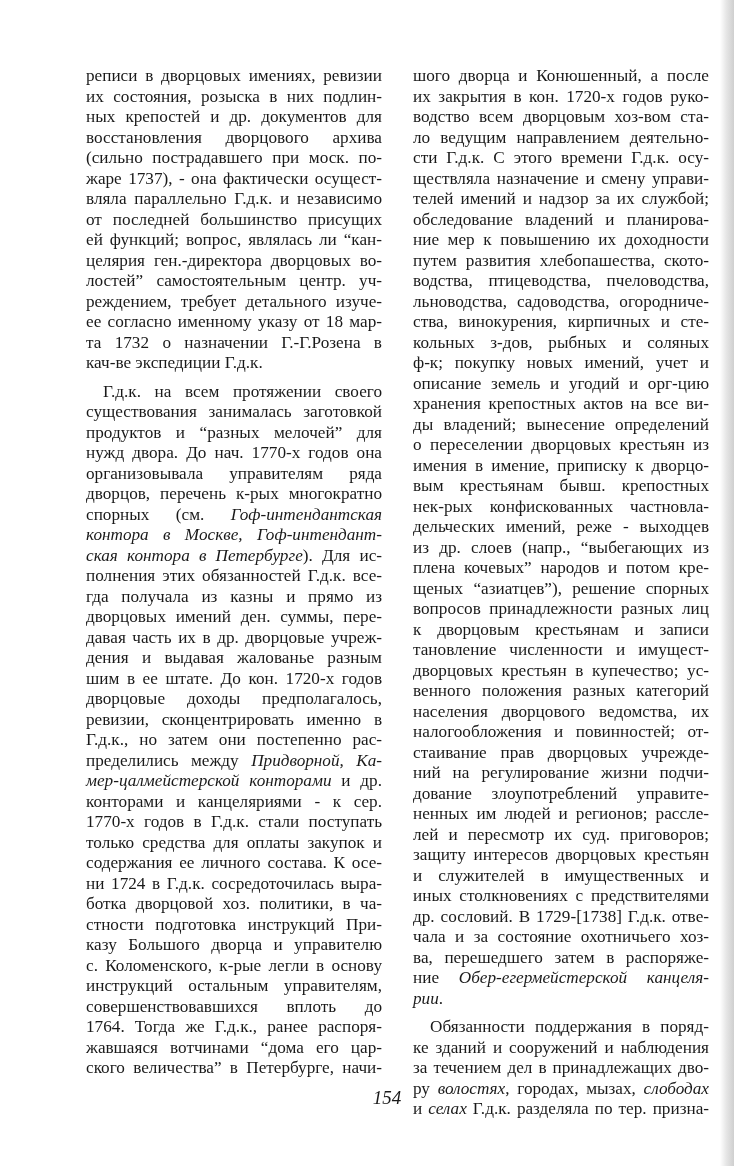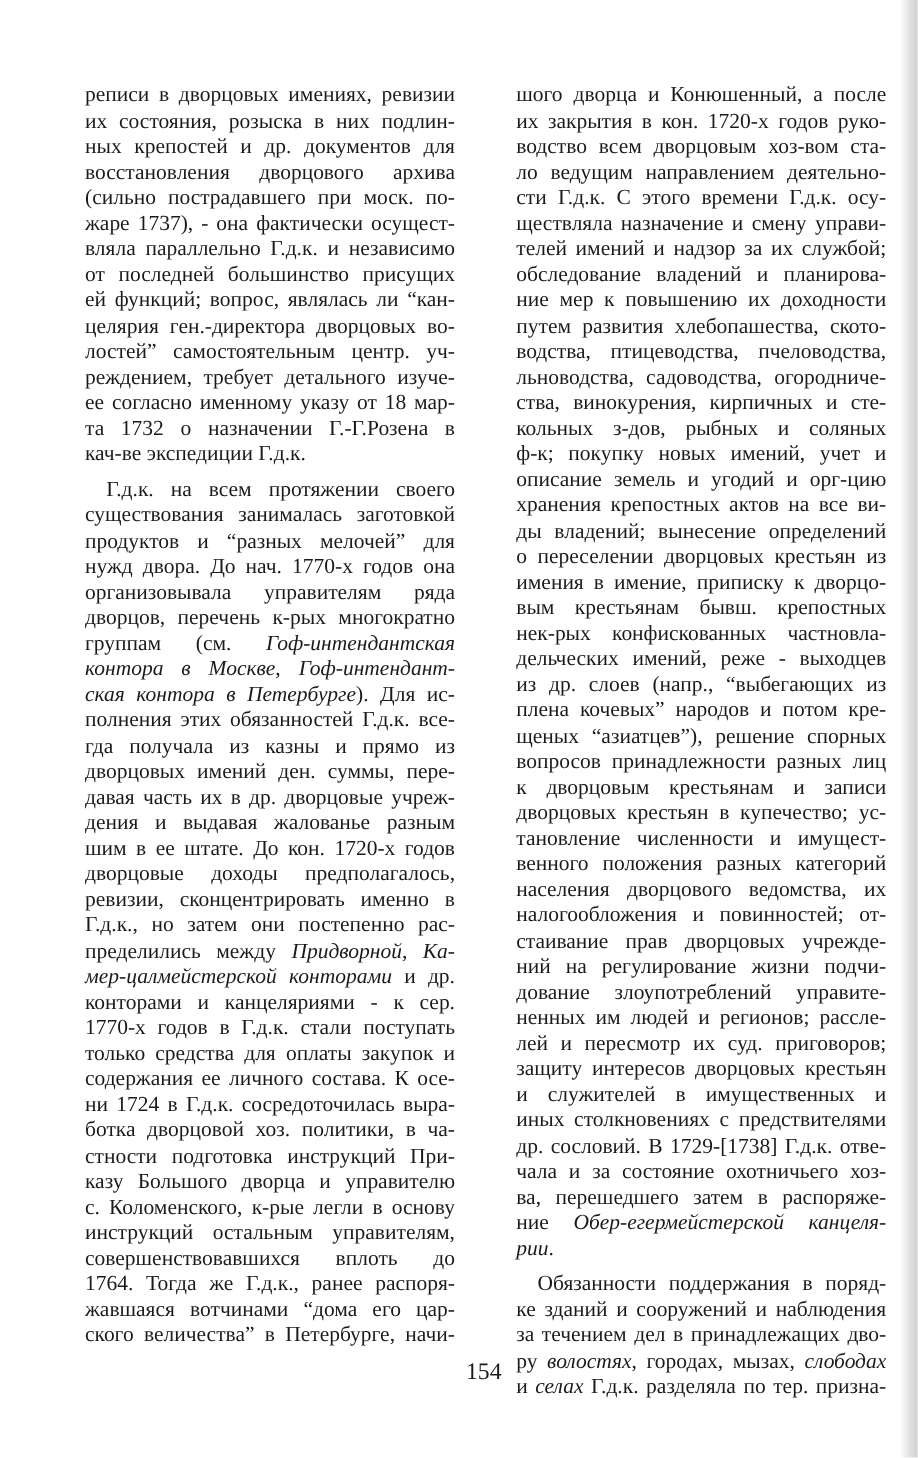--- a/index.html
+++ b/index.html
@@ -5,30 +5,30 @@
   html, body { margin: 0; padding: 0; }
   body {
     width: 734px; height: 1166px; background: #ffffff; position: relative; overflow: hidden;
     font-family: "Liberation Serif", "DejaVu Serif", serif; color: #1a1a1a;
   }
   .edge-shadow {
     position: absolute; top: 0; right: 0; width: 14px; height: 1166px;
     background: linear-gradient(to right, #ffffff 0%, #e6e6e6 45%, #cfcfcf 100%);
   }
   .col { position: absolute; top: 66px; font-size: 17.2px; line-height: 20.5px; }
-  .col-left { left: 68px; width: 296px; }
+  .col-left { left: 86px; width: 296px; }
   .col-right { left: 413px; width: 296px; }
   .line { display: block; text-align: justify; text-align-last: justify; white-space: nowrap; height: 20.5px; }
   .line.last { text-align-last: left; }
   .line.indent { padding-left: 17px; }
   .gap { height: 8px; }
   i { font-style: italic; }
   .page-number {
     position: absolute; top: 1087px; left: 367px; width: 40px; text-align: center;
-    font-size: 19px;
+    font-style: italic; font-size: 19px;
   }
   .seg { display: inline; }
 </style>
 </head>
 <body>
 
 <div class="edge-shadow"></div>
 
 <div class="col col-left">
     <span class="line"><span class="seg">реписи в дворцовых имениях, ревизии</span></span>
@@ -46,21 +46,21 @@
     <span class="line"><span class="seg">ее согласно именному указу от 18 мар-</span></span>
     <span class="line"><span class="seg">та 1732 о назначении Г.-Г.Розена в</span></span>
     <span class="line last"><span class="seg">кач-ве экспедиции Г.д.к.</span></span>
     <div class="gap"></div>
     <span class="line indent"><span class="seg">Г.д.к. на всем протяжении своего</span></span>
     <span class="line"><span class="seg">существования занималась заготовкой</span></span>
     <span class="line"><span class="seg">продуктов и “разных мелочей” для</span></span>
     <span class="line"><span class="seg">нужд двора. До нач. 1770-х годов она</span></span>
     <span class="line"><span class="seg">организовывала управителям ряда</span></span>
     <span class="line"><span class="seg">дворцов, перечень к-рых многократно</span></span>
-    <span class="line"><span class="seg">группам (см. </span><i class="seg">Гоф-интендантская</i></span>
+    <span class="line"><span class="seg">спорных (см. </span><i class="seg">Гоф-интендантская</i></span>
     <span class="line"><i class="seg">контора в Москве, Гоф-интендант-</i></span>
     <span class="line"><i class="seg">ская контора в Петербурге</i><span class="seg">). Для ис-</span></span>
     <span class="line"><span class="seg">полнения этих обязанностей Г.д.к. все-</span></span>
     <span class="line"><span class="seg">гда получала из казны и прямо из</span></span>
     <span class="line"><span class="seg">дворцовых имений ден. суммы, пере-</span></span>
     <span class="line"><span class="seg">давая часть их в др. дворцовые учреж-</span></span>
     <span class="line"><span class="seg">дения и выдавая жалованье разным</span></span>
     <span class="line"><span class="seg">шим в ее штате. До кон. 1720-х годов</span></span>
     <span class="line"><span class="seg">дворцовые доходы предполагалось,</span></span>
     <span class="line"><span class="seg">ревизии, сконцентрировать именно в</span></span>
@@ -104,22 +104,22 @@
     <span class="line"><span class="seg">о переселении дворцовых крестьян из</span></span>
     <span class="line"><span class="seg">имения в имение, приписку к дворцо-</span></span>
     <span class="line"><span class="seg">вым крестьянам бывш. крепостных</span></span>
     <span class="line"><span class="seg">нек-рых конфискованных частновла-</span></span>
     <span class="line"><span class="seg">дельческих имений, реже - выходцев</span></span>
     <span class="line"><span class="seg">из др. слоев (напр., “выбегающих из</span></span>
     <span class="line"><span class="seg">плена кочевых” народов и потом кре-</span></span>
     <span class="line"><span class="seg">щеных “азиатцев”), решение спорных</span></span>
     <span class="line"><span class="seg">вопросов принадлежности разных лиц</span></span>
     <span class="line"><span class="seg">к дворцовым крестьянам и записи</span></span>
+    <span class="line"><span class="seg">тановление численности и имущест-</span></span>
     <span class="line"><span class="seg">дворцовых крестьян в купечество; ус-</span></span>
-    <span class="line"><span class="seg">тановление численности и имущест-</span></span>
     <span class="line"><span class="seg">венного положения разных категорий</span></span>
     <span class="line"><span class="seg">населения дворцового ведомства, их</span></span>
     <span class="line"><span class="seg">налогообложения и повинностей; от-</span></span>
     <span class="line"><span class="seg">стаивание прав дворцовых учрежде-</span></span>
     <span class="line"><span class="seg">ний на регулирование жизни подчи-</span></span>
     <span class="line"><span class="seg">дование злоупотреблений управите-</span></span>
     <span class="line"><span class="seg">ненных им людей и регионов; рассле-</span></span>
     <span class="line"><span class="seg">лей и пересмотр их суд. приговоров;</span></span>
     <span class="line"><span class="seg">защиту интересов дворцовых крестьян</span></span>
     <span class="line"><span class="seg">и служителей в имущественных и</span></span>

